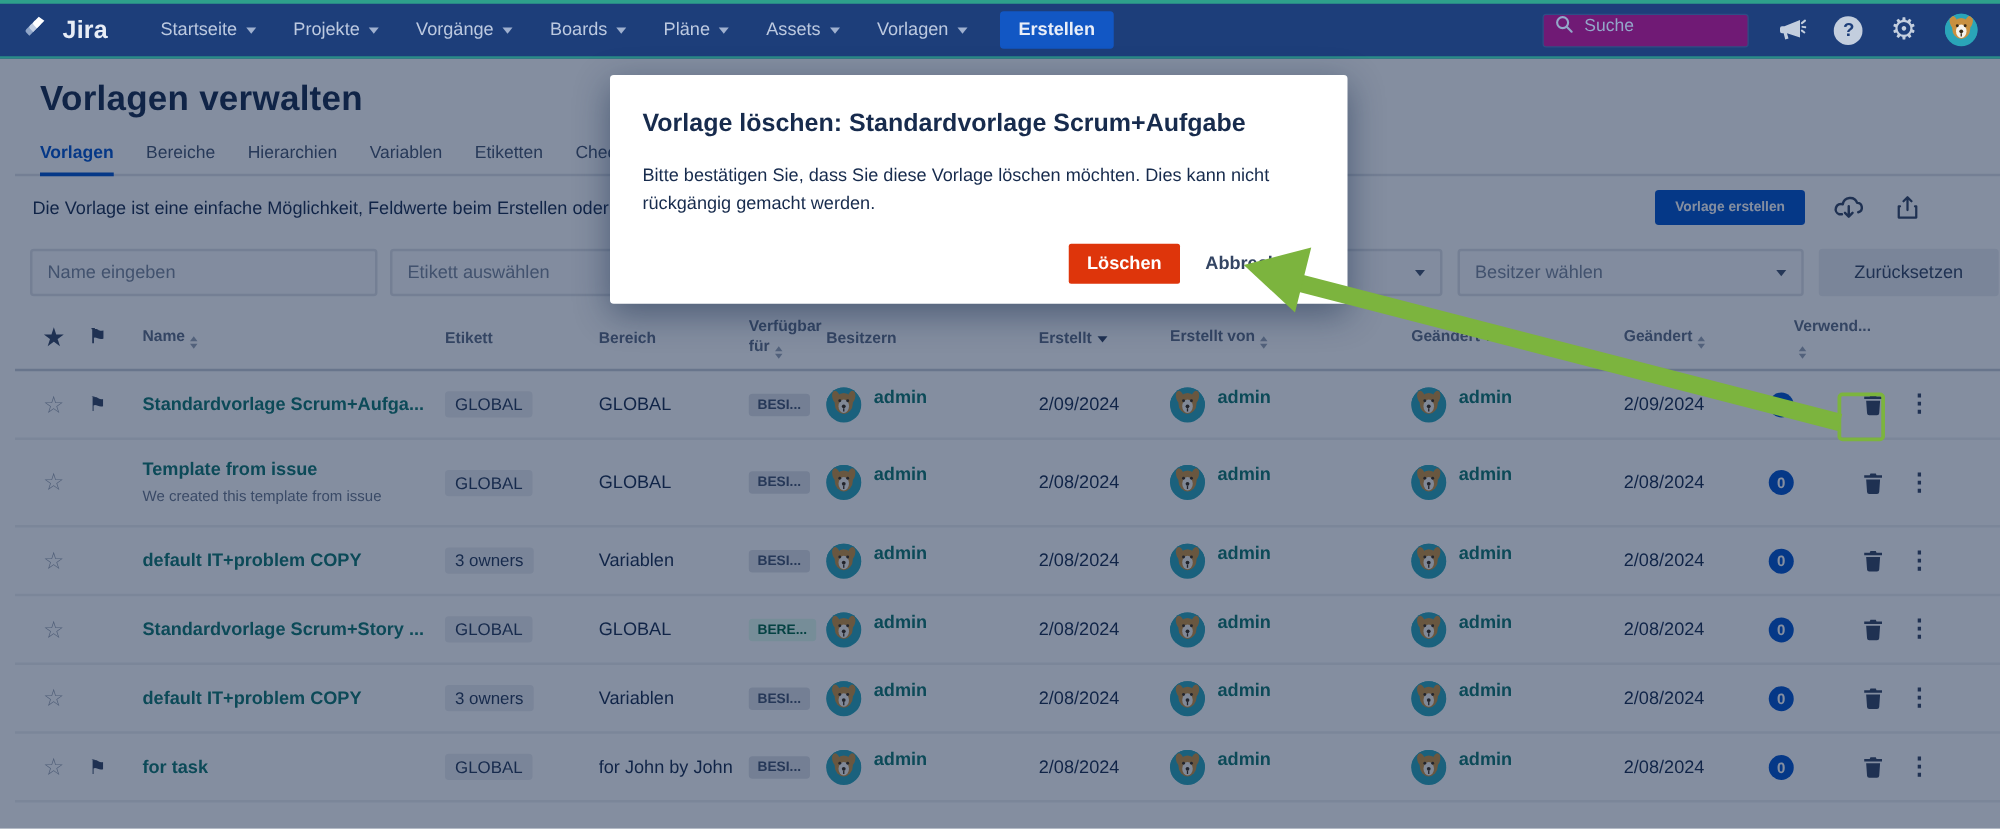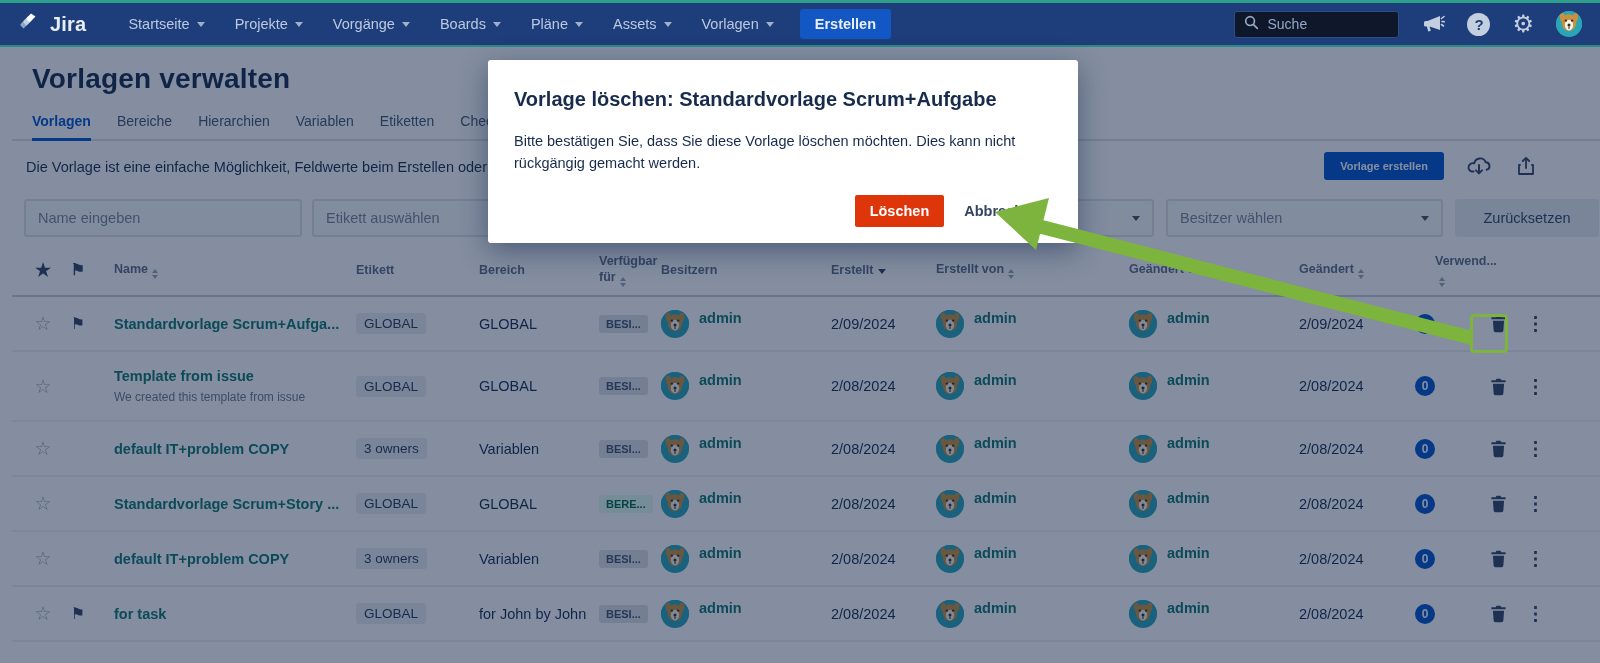--- a/index.html
+++ b/index.html
@@ -10,21 +10,21 @@
   .navbar { position:relative; height:47px; background:#1d3e7a; display:flex; align-items:center;
             border-top:3px solid #2ea08b; border-bottom:2px solid rgba(46,160,139,.8); padding:0 18px; z-index:50; }
   .logo { display:flex; align-items:center; gap:8px; margin-right:42px; }
   .logo-text { color:#e8edf6; font-size:20px; font-weight:600; letter-spacing:.2px; }
   .nav-items { display:flex; align-items:center; gap:30px; }
   .nav-item { display:flex; align-items:center; gap:7px; color:#bcc9e0; font-size:14.5px; cursor:pointer; }
   .chev { width:0; height:0; border-left:4px solid transparent; border-right:4px solid transparent; border-top:5px solid #9fb0cf; }
   .create-btn { margin-left:26px; background:#1257c4; color:#e9eef8; font-size:14.5px; font-weight:600;
                 padding:7px 15px; border:none; border-radius:3px; cursor:pointer; }
   .nav-right { margin-left:auto; display:flex; align-items:center; gap:22px; }
-  .search-box { display:flex; align-items:center; gap:8px; width:165px; height:27px; background:#0f172a;
+  .search-box { display:flex; align-items:flex-start; gap:8px; width:165px; height:27px; background:#701a75;
                 border:1px solid #2e4d85; border-radius:3px; padding:0 9px; }
   .search-box input { background:transparent; border:none; outline:none; color:#b6c4de; font-size:14px; width:115px; font-family:"Liberation Sans",sans-serif; }
   .search-box input::placeholder { color:#93a7c9; }
   .nav-icon { color:#c3cede; display:flex; align-items:center; justify-content:center; cursor:pointer; }
   .help-circle { width:23px; height:23px; border-radius:50%; background:#c3cede; color:#1d3e7a; font-weight:bold;
                  font-size:15px; display:flex; align-items:center; justify-content:center; }
   .gear-glyph { font-size:24px; line-height:1; }
   .nav-avatar { width:26px; height:26px; border-radius:50%; background:#2aa5b8; overflow:hidden; display:flex; align-items:center; justify-content:center; cursor:pointer; }
 
   

